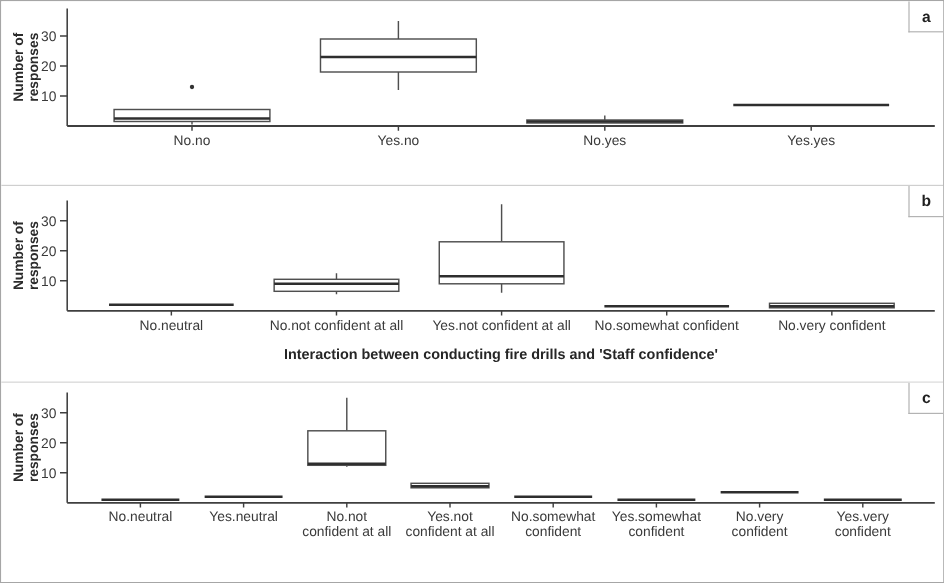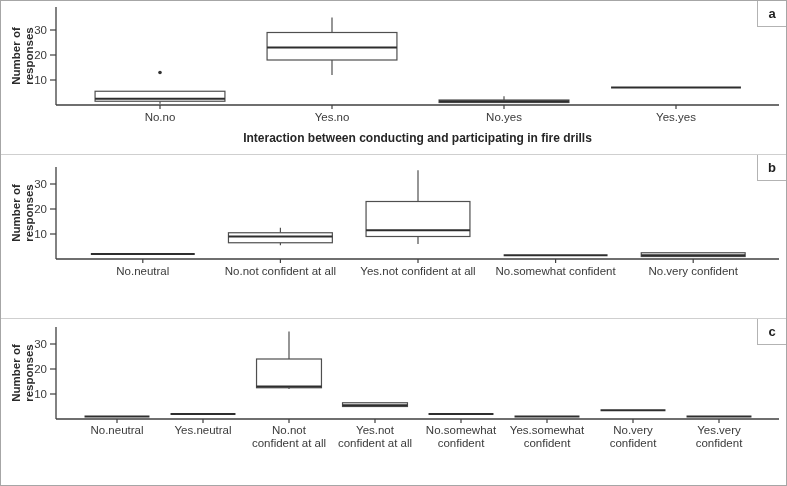--- a/index.html
+++ b/index.html
@@ -72,21 +72,20 @@
         <line x1="675" y1="104" x2="675" y2="108" stroke="#3f3f3f" stroke-width="1.2"></line>
         <text x="675" y="120" text-anchor="middle" font-size="11.5" fill="#3a3a3a">Yes.yes</text>
         <line x1="610.0699999999999" y1="86.5" x2="739.9300000000001" y2="86.5" stroke="#2e2e2e" stroke-width="2.2"></line>
       </svg>
     <div class="ylabel-wrap">
       <div class="ylabel-text">
         <span>Number of</span><br>
         <span>responses</span>
       </div>
     </div>
-    <div class="xtitle">Interaction between conducting and participating in fire drills</div>
     <div class="panel-letter">a</div>
   </div>
 
   <div class="panel panel-b">
     <svg id="svg-b" width="785" height="162">
         <line x1="55" y1="12" x2="55" y2="104" stroke="#3f3f3f" stroke-width="1.3"></line>
         <line x1="55" y1="104" x2="778" y2="104" stroke="#3f3f3f" stroke-width="1.5"></line>
         <line x1="49" y1="79" x2="55" y2="79" stroke="#3f3f3f" stroke-width="1.2"></line>
         <text x="46" y="83" text-anchor="end" font-size="11.5" fill="#3a3a3a">10</text>
         <line x1="49" y1="54" x2="55" y2="54" stroke="#3f3f3f" stroke-width="1.2"></line>
@@ -115,20 +114,21 @@
         <text x="692.1999999999999" y="120" text-anchor="middle" font-size="11.5" fill="#3a3a3a">No.very confident</text>
         <rect x="640.256" y="97.75" width="103.88799999999999" height="3.75" fill="#fff" stroke="#4f4f4f" stroke-width="1.2"></rect>
         <line x1="640.256" y1="100.25" x2="744.1439999999999" y2="100.25" stroke="#2e2e2e" stroke-width="2.2"></line>
       </svg>
     <div class="ylabel-wrap">
       <div class="ylabel-text">
         <span>Number of</span><br>
         <span>responses</span>
       </div>
     </div>
+    <div class="xtitle">Interaction between conducting fire drills and 'Staff confidence'</div>
     <div class="panel-letter">b</div>
   </div>
 
   <div class="panel panel-c">
     <svg id="svg-c" width="785" height="167">
         <line x1="55" y1="8" x2="55" y2="100" stroke="#3f3f3f" stroke-width="1.3"></line>
         <line x1="55" y1="100" x2="778" y2="100" stroke="#3f3f3f" stroke-width="1.5"></line>
         <line x1="49" y1="75" x2="55" y2="75" stroke="#3f3f3f" stroke-width="1.2"></line>
         <text x="46" y="79" text-anchor="end" font-size="11.5" fill="#3a3a3a">10</text>
         <line x1="49" y1="50" x2="55" y2="50" stroke="#3f3f3f" stroke-width="1.2"></line>

